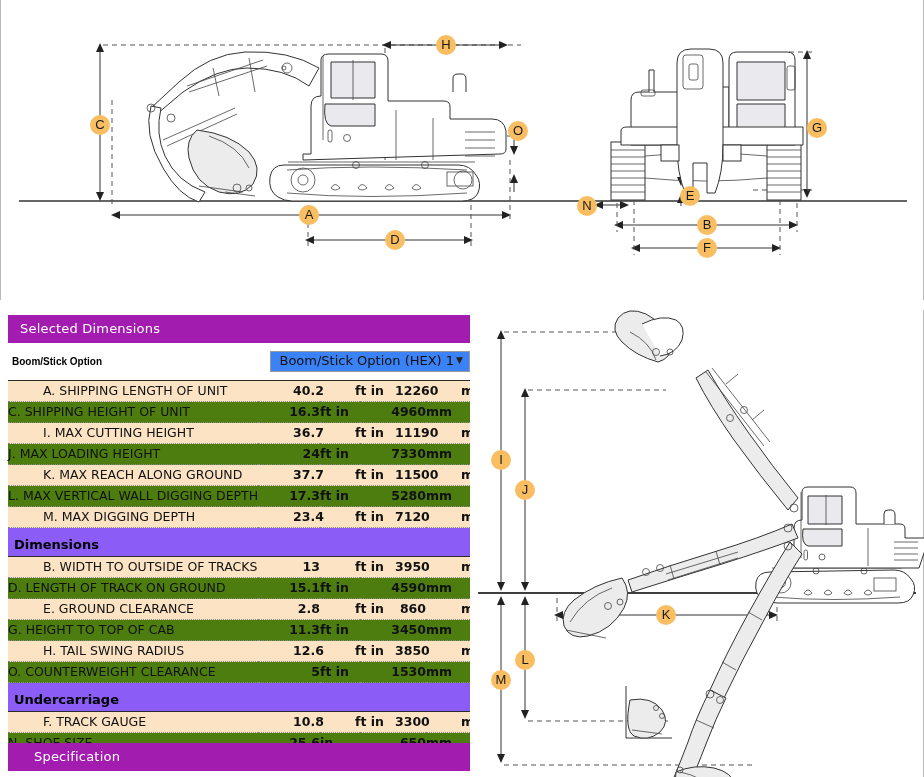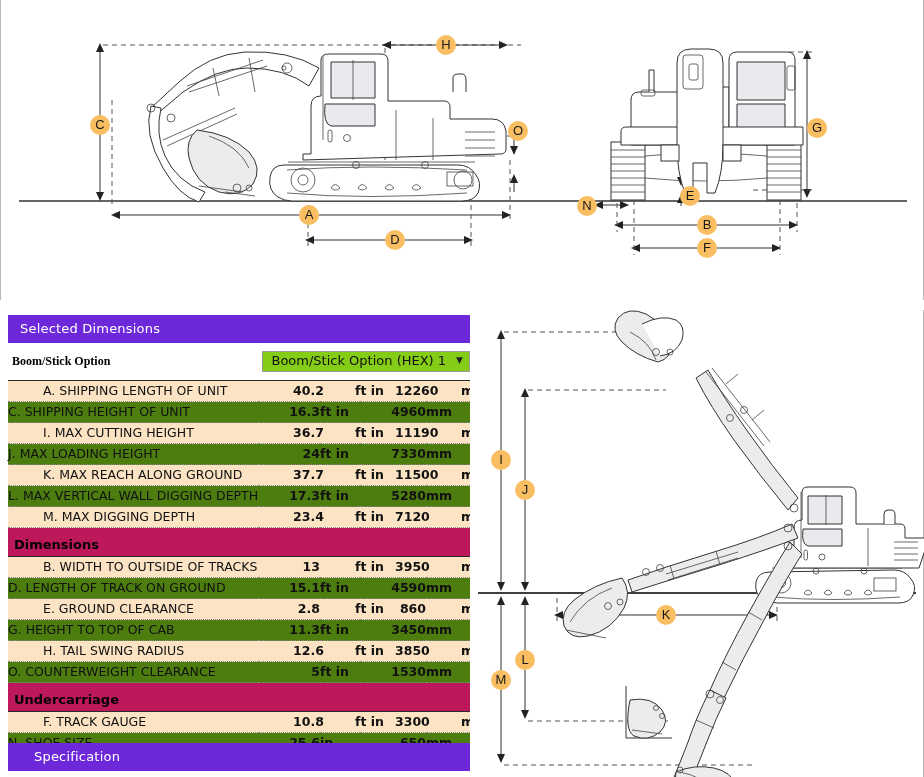--- a/index.html
+++ b/index.html
@@ -36,46 +36,46 @@
     z-index: 5;
   }
 
   
   #table-panel {
     position: absolute; left: 0; top: 310px;
     width: 470px; height: 467px;
     background: #fff;
   }
   .bar {
-    background: #6d28d9;
+    background: #a21caf;
     color: #ffffff;
     font-size: 13px;
     padding: 6px 10px 7px 12px;
     font-family: "DejaVu Sans", sans-serif;
     letter-spacing: .2px;
   }
   #bar-selected { position:absolute; left:8px; top:5px; width:462px; }
   #bar-spec { position:absolute; left:8px; top:433px; width:462px;padding-left:26px; }
 
   .optrow {
     position: absolute; left: 8px; top: 36px; width: 462px; height: 30px;
     display: flex; align-items: center; justify-content: space-between;
     padding-left: 4px;
   }
   .optlabel {
-    font-size: 12px; font-weight: bold; color: #000;
-    font-family: Liberation Serif, serif;
+    font-size: 10px; font-weight: bold; color: #000;
+    font-family: Liberation Sans, sans-serif;
   }
   .select-box {
     border: 1px solid #9a9a9a;
-    background: #84cc16;
+    background: #3b82f6;
     font-size: 13px;
     padding: 1px 6px 3px 8px;
     color: #111;
-    display: flex; align-items: center; gap: 10px;
+    display: flex; align-items: center; gap: 2px;
     font-family: "DejaVu Sans", sans-serif;
   }
   .caret { font-size: 9px; color:#222; }
 
   table.dims {
     position: absolute; left: 8px; top: 70px;
     width: 462px;
     border-collapse: collapse;
     table-layout: fixed;
   }
@@ -91,21 +91,21 @@
   td.name { padding-left: 6px; color:#111; }
   td.imp  { text-align: right; font-weight: bold; color:#111; padding-right: 0; }
   td.impu { text-align: left; font-weight: bold; color:#111; padding-left: 4px; width: 34px;}
   td.met  { text-align: right; font-weight: bold; color:#111; }
   td.metu { text-align: left; font-weight: bold; color:#111; padding-left: 4px; width: 32px; padding-right:6px;}
 
   tr.subhead td {
     font-weight: bold; font-size: 13px;
     padding: 9px 0 4px 6px;
     border-bottom: 1px solid #2a2a2a;
-    background:#be185d;
+    background:#8b5cf6;
   }
   tr.toprule td { border-top: 1px solid #2a2a2a; }
 
   
   #br-panel {
     position: absolute; left: 470px; top: 310px;
     width: 454px; height: 467px; background:#fff;
     border-right: 1px solid #b9b9b9;
   }
   svg { display:block; }

